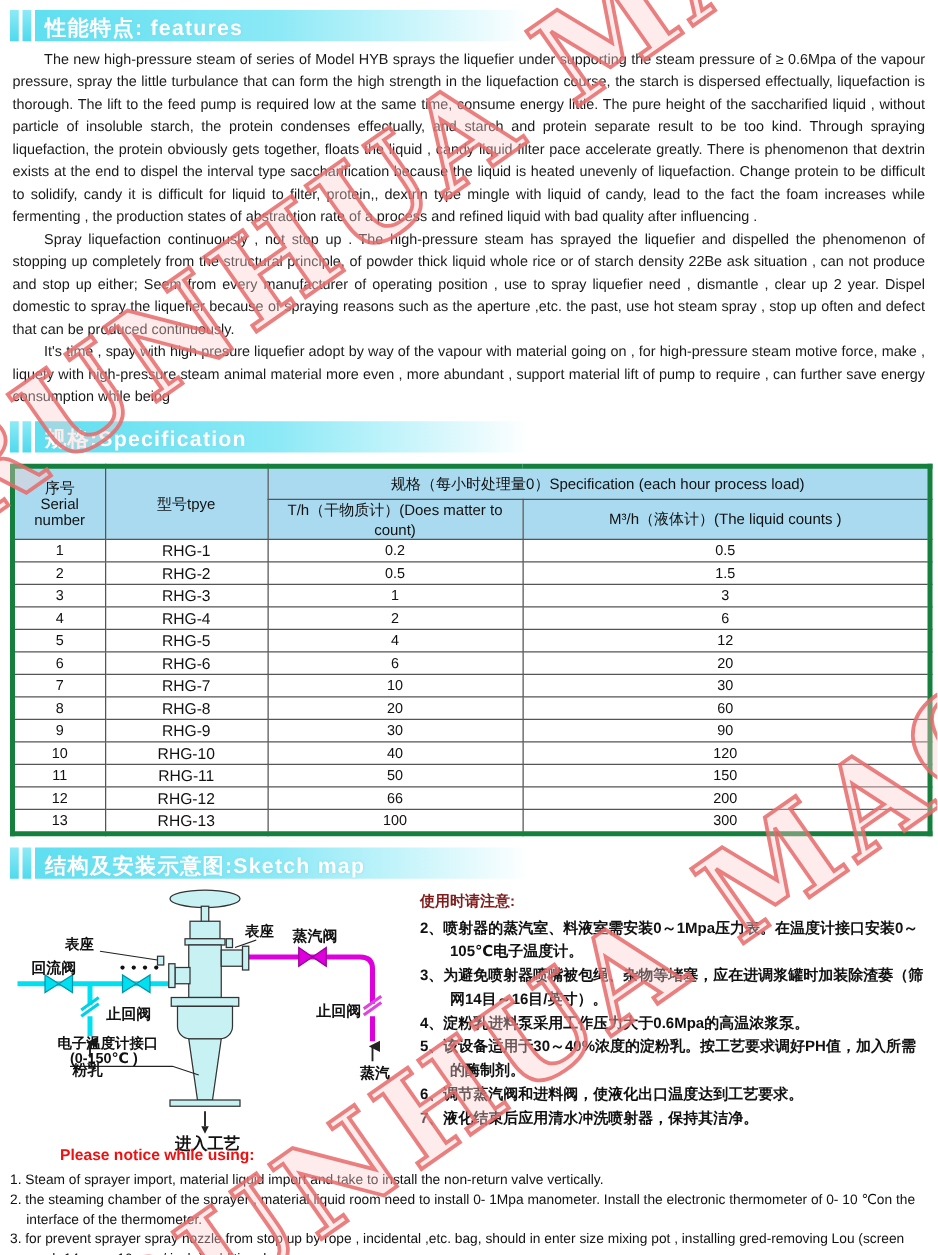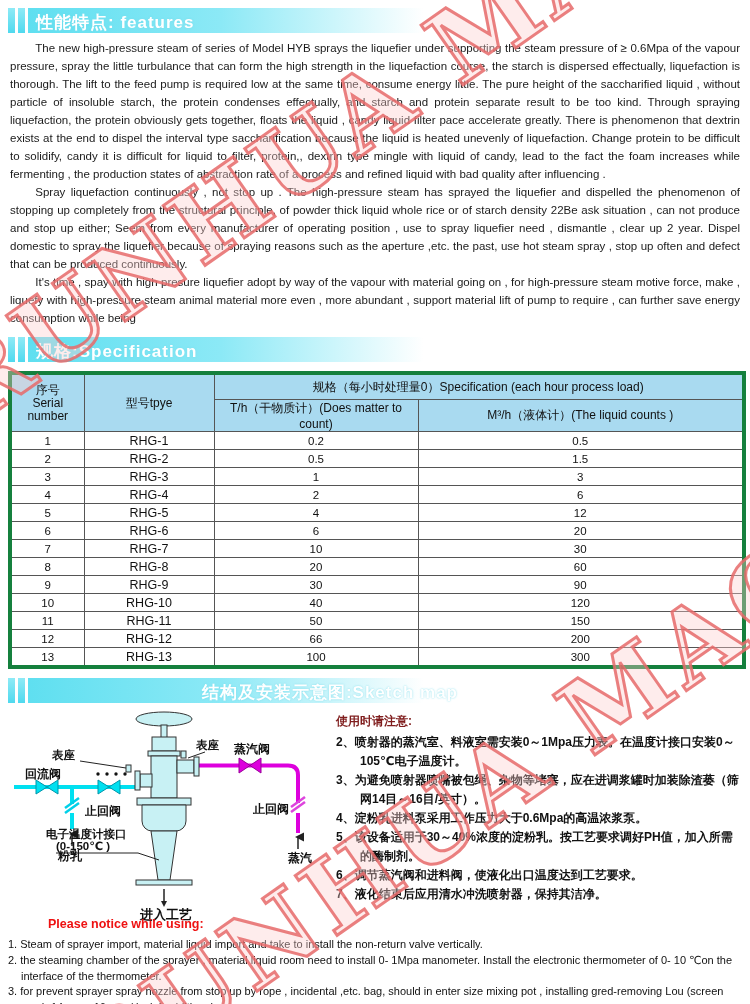--- a/index.html
+++ b/index.html
@@ -174,21 +174,21 @@
           </tr>
           <tr>
             <td class="cell-no">13</td>
             <td class="cell-model">RHG-13</td>
             <td class="cell-th">100</td>
             <td class="cell-m3h">300</td>
           </tr>
         </tbody>
     </table>
 
-    <div class="bar" style="margin-top:9px;text-align:right;">
+    <div class="bar" style="margin-top:9px;">
       <span class="tick t1"></span>
       <span class="tick t2"></span>
       <span class="bar-fill">
         <span class="bar-title">结构及安装示意图:Sketch map</span>
       </span>
     </div>
 
     <div class="sketch-area">
       <svg class="sketch-svg" width="420" height="232" viewBox="0 0 420 232">
         <defs>

